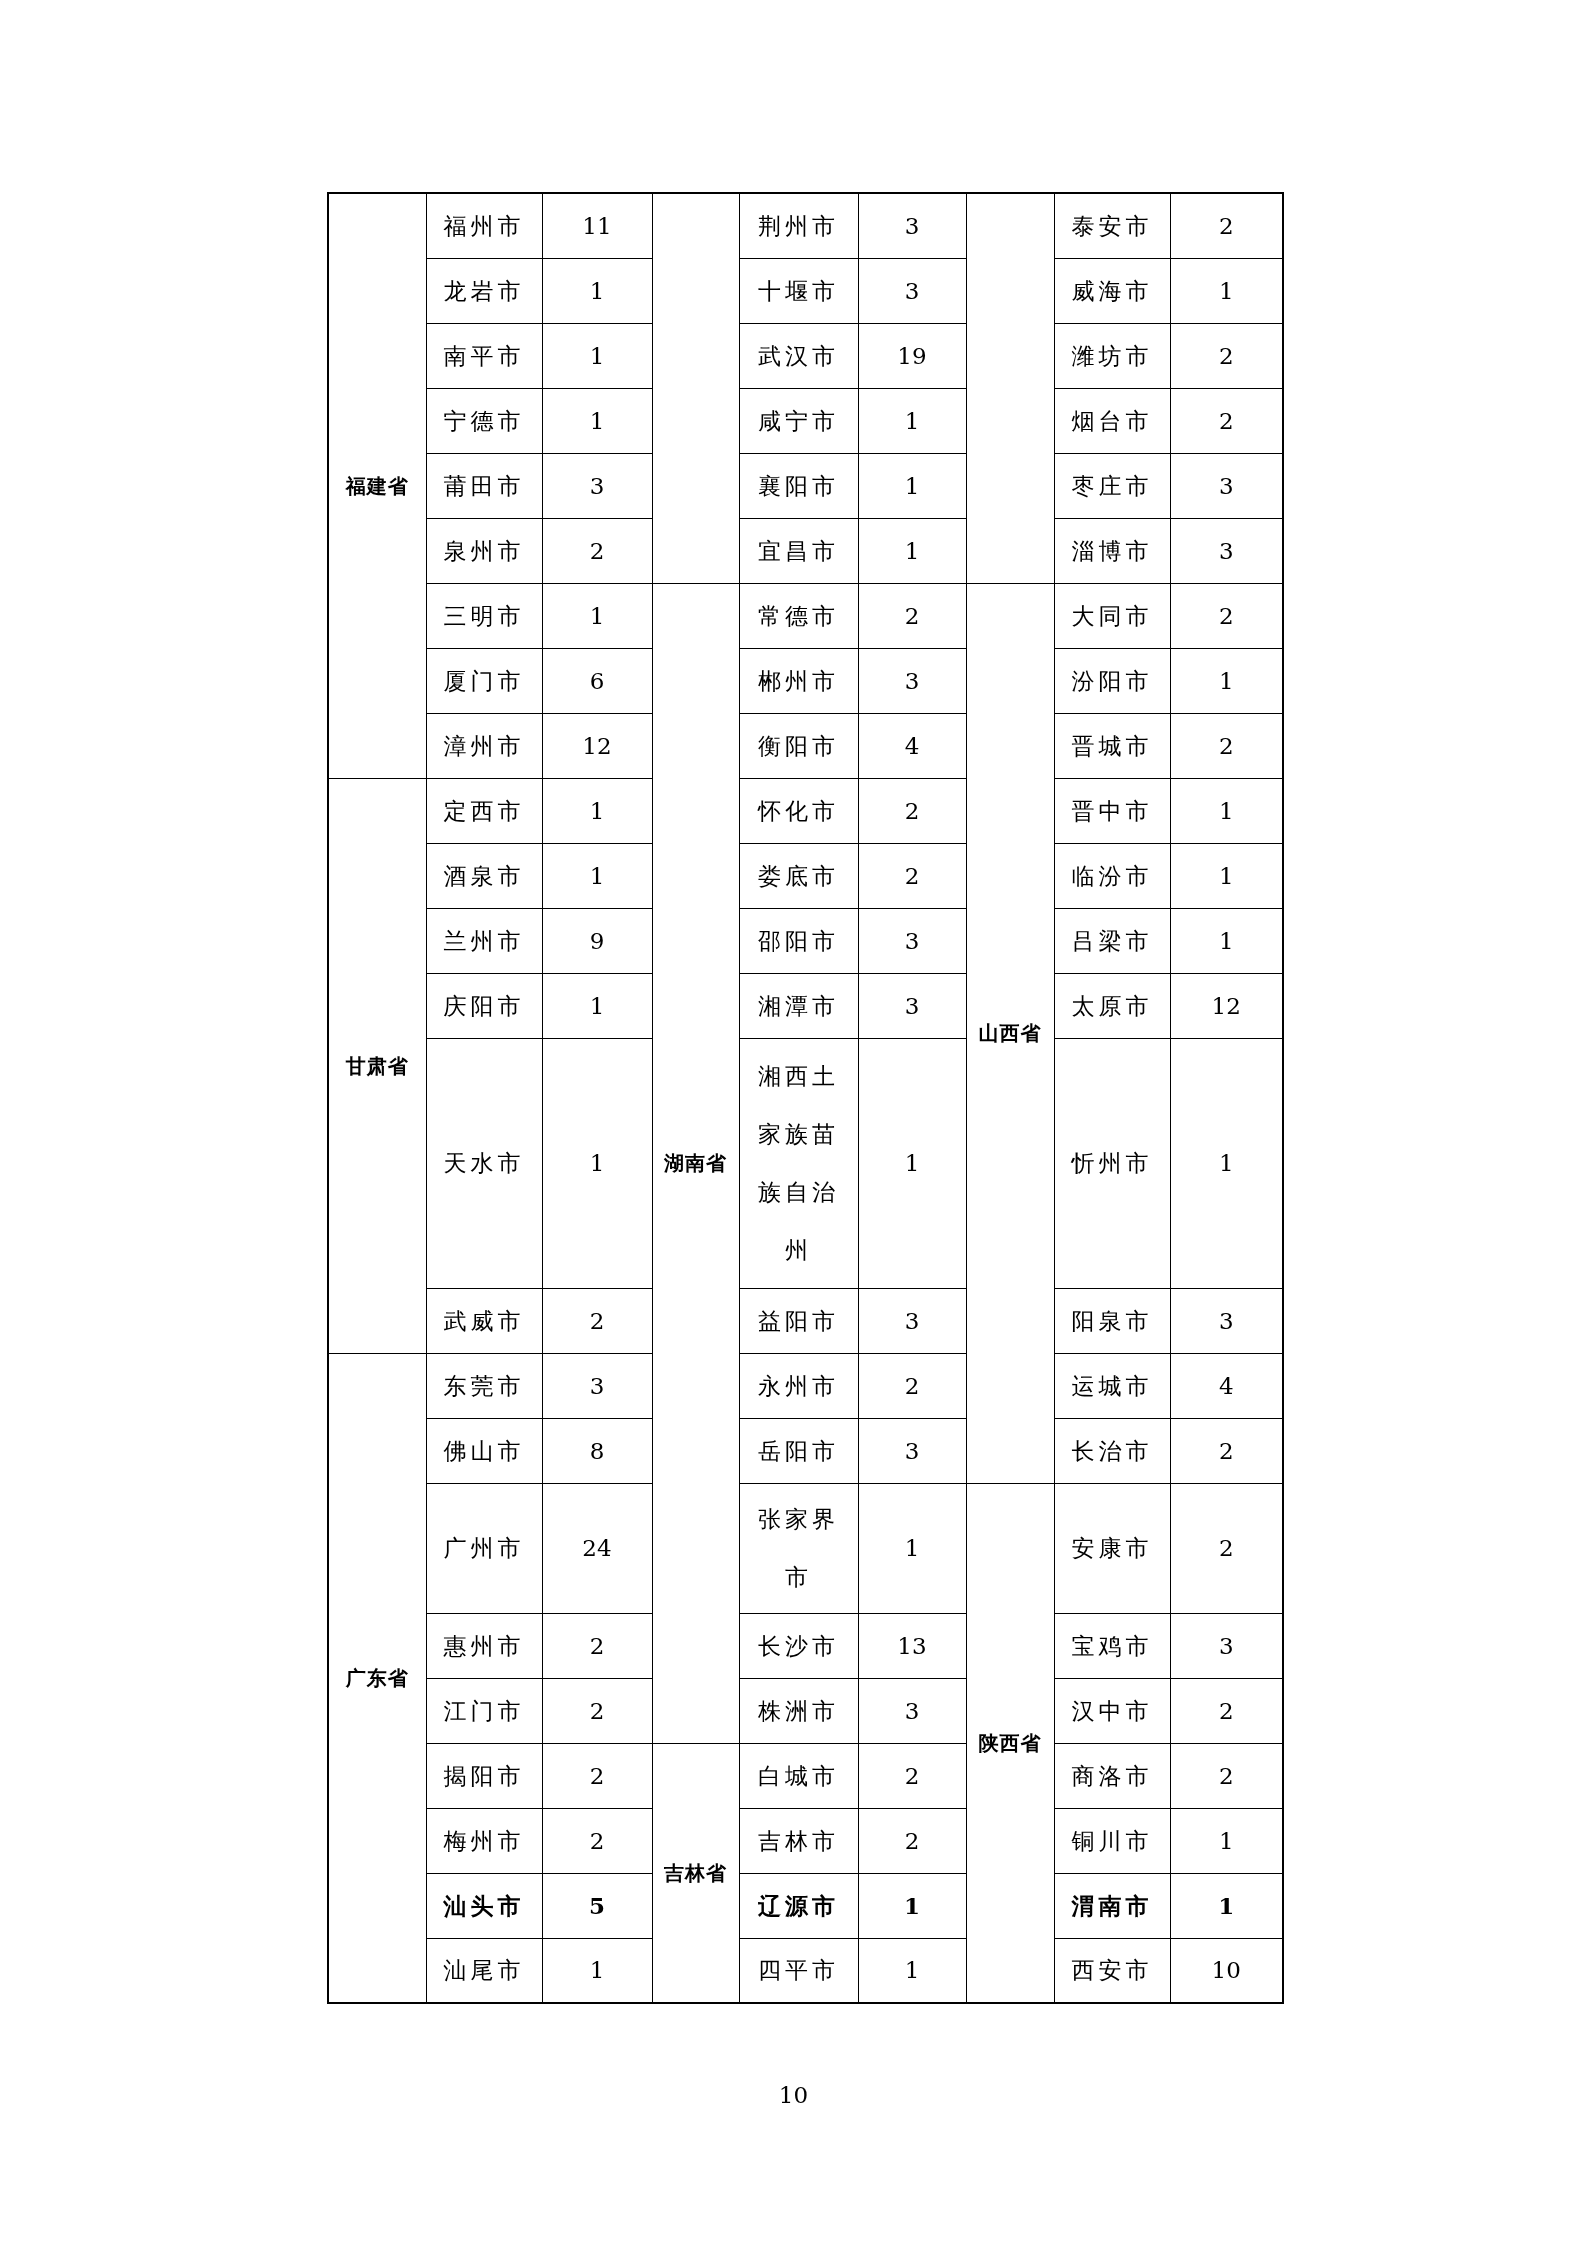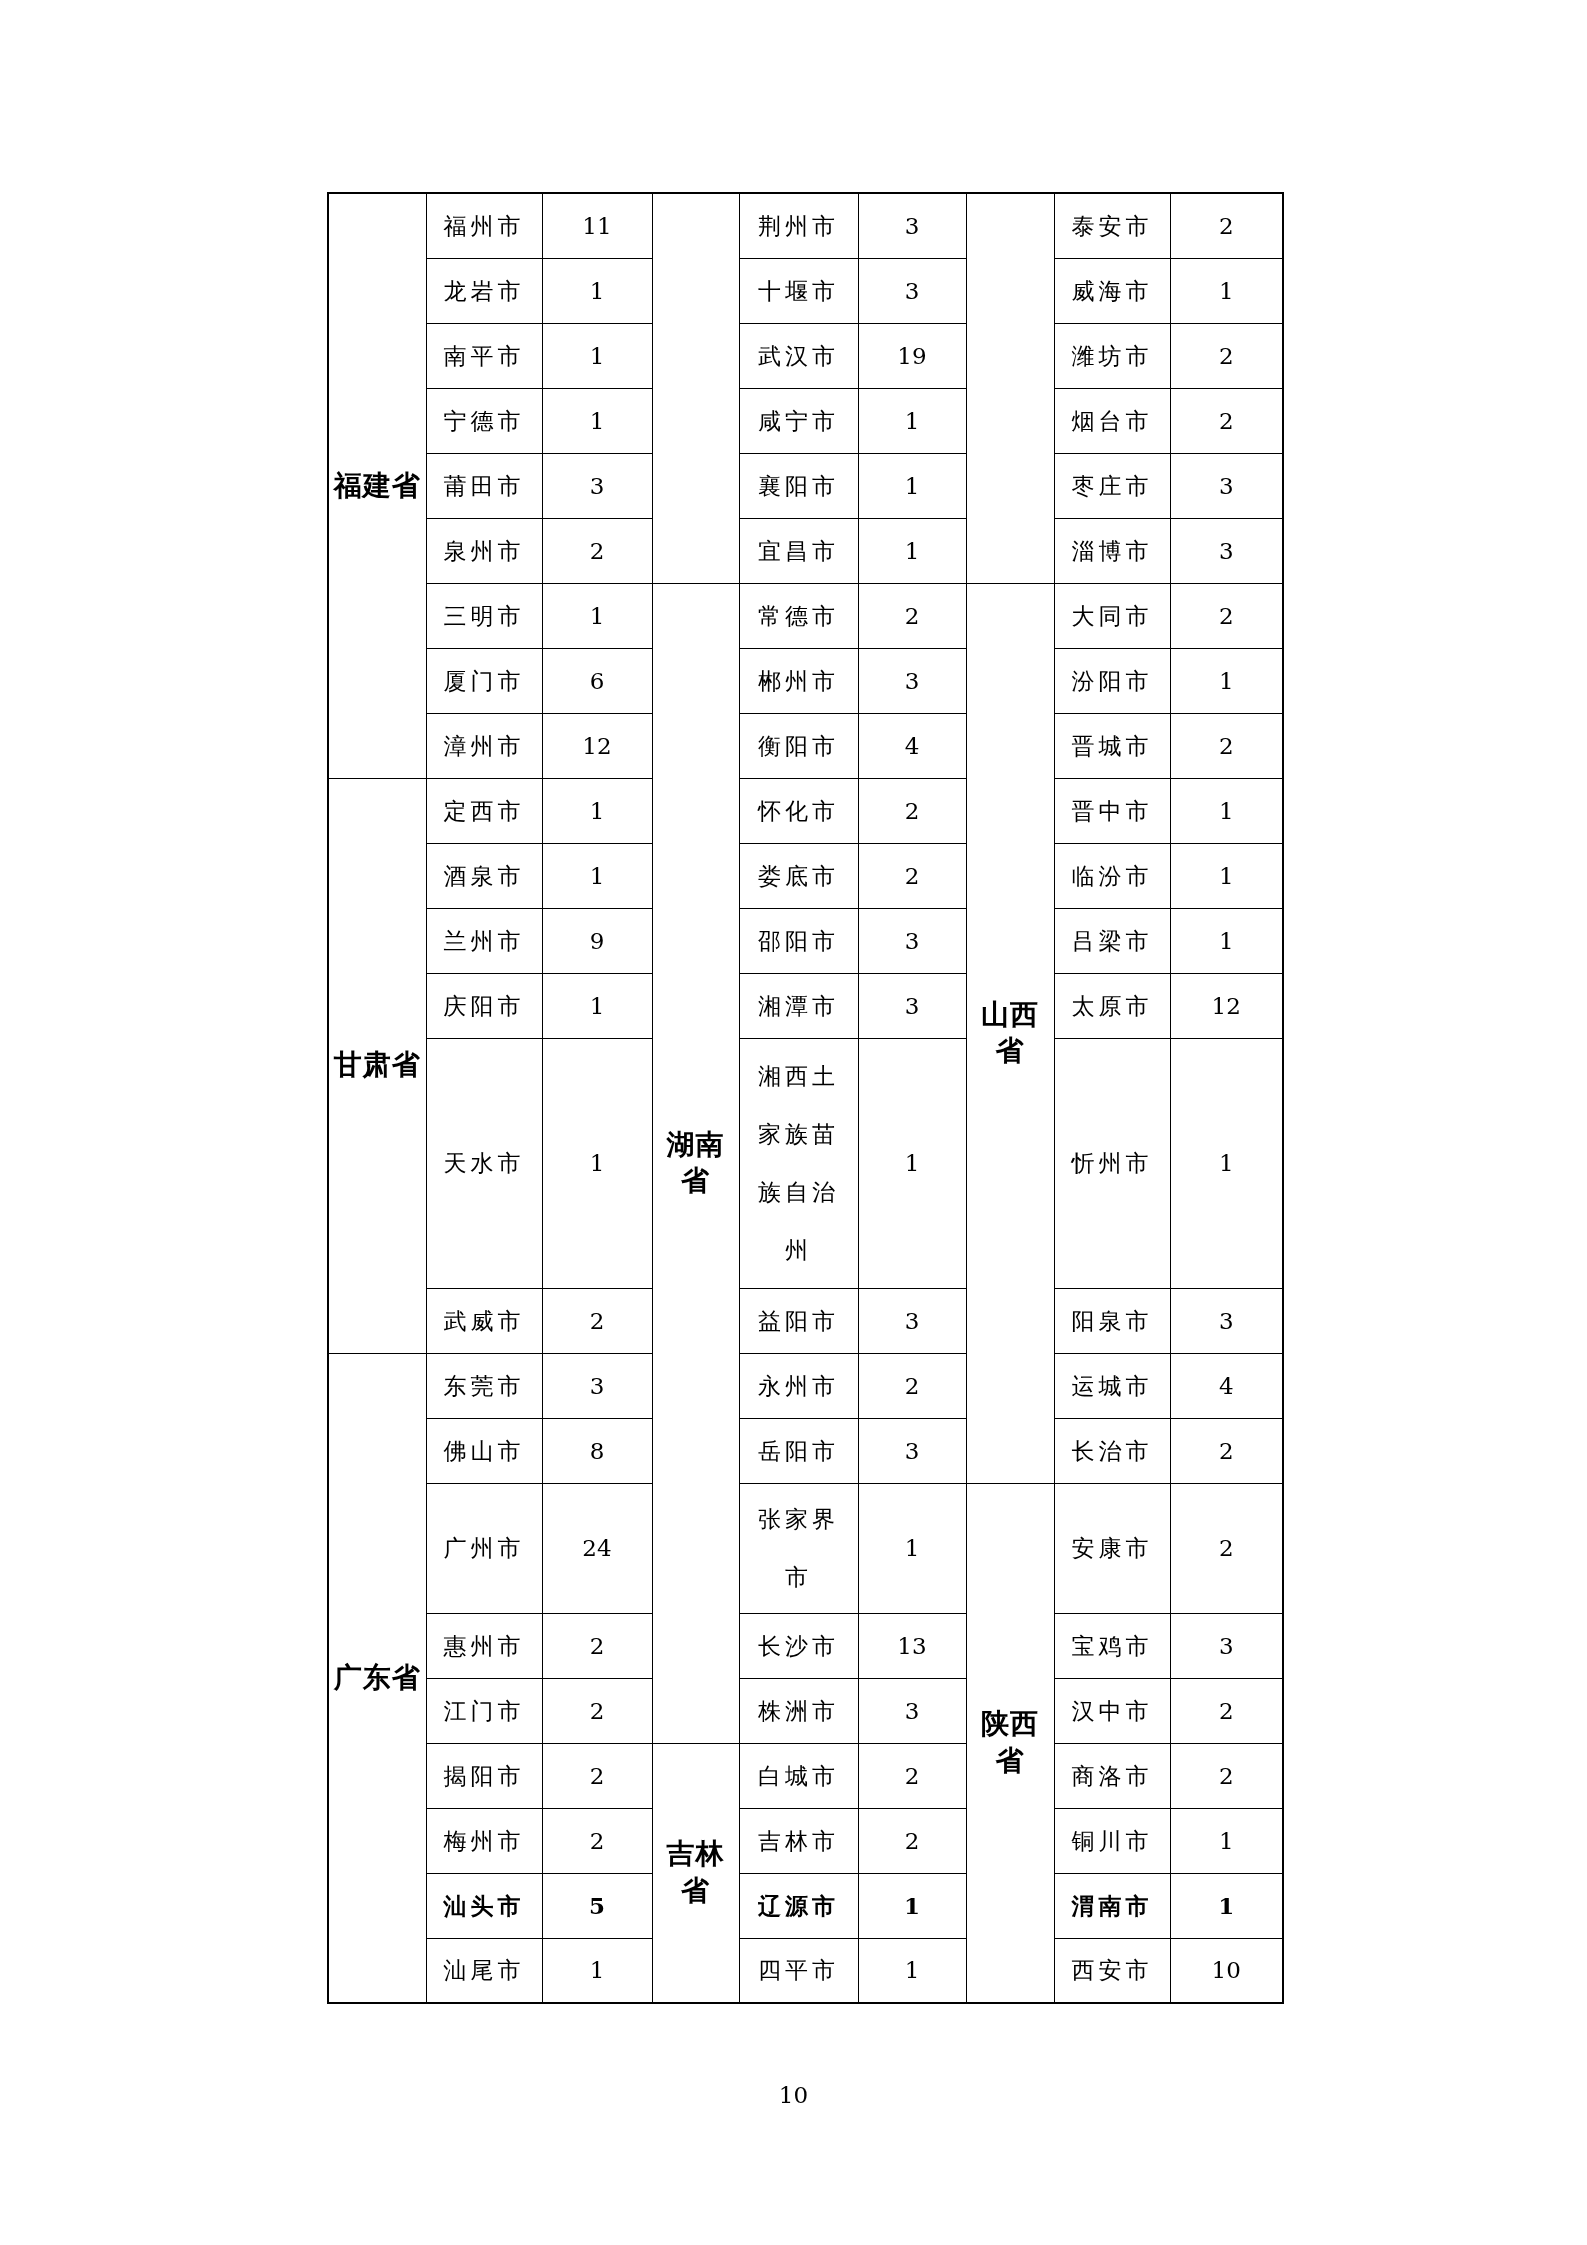--- a/index.html
+++ b/index.html
@@ -27,21 +27,21 @@
   .doc-table td {
     border: 1px solid #000;
     text-align: center;
     vertical-align: middle;
     font-size: 23px;
     padding: 0 10px;
     overflow: hidden;
   }
   .doc-table td.province {
     font-weight: bold;
-    font-size: 28px;
+    font-size: 20px;
     padding: 12px 2px;
     letter-spacing: 1px;
     line-height: 1.3;
   }
   .doc-table td.city {
     letter-spacing: 4px;
     line-height: 58px;
   }
   .doc-table td.count {
     letter-spacing: 0;

